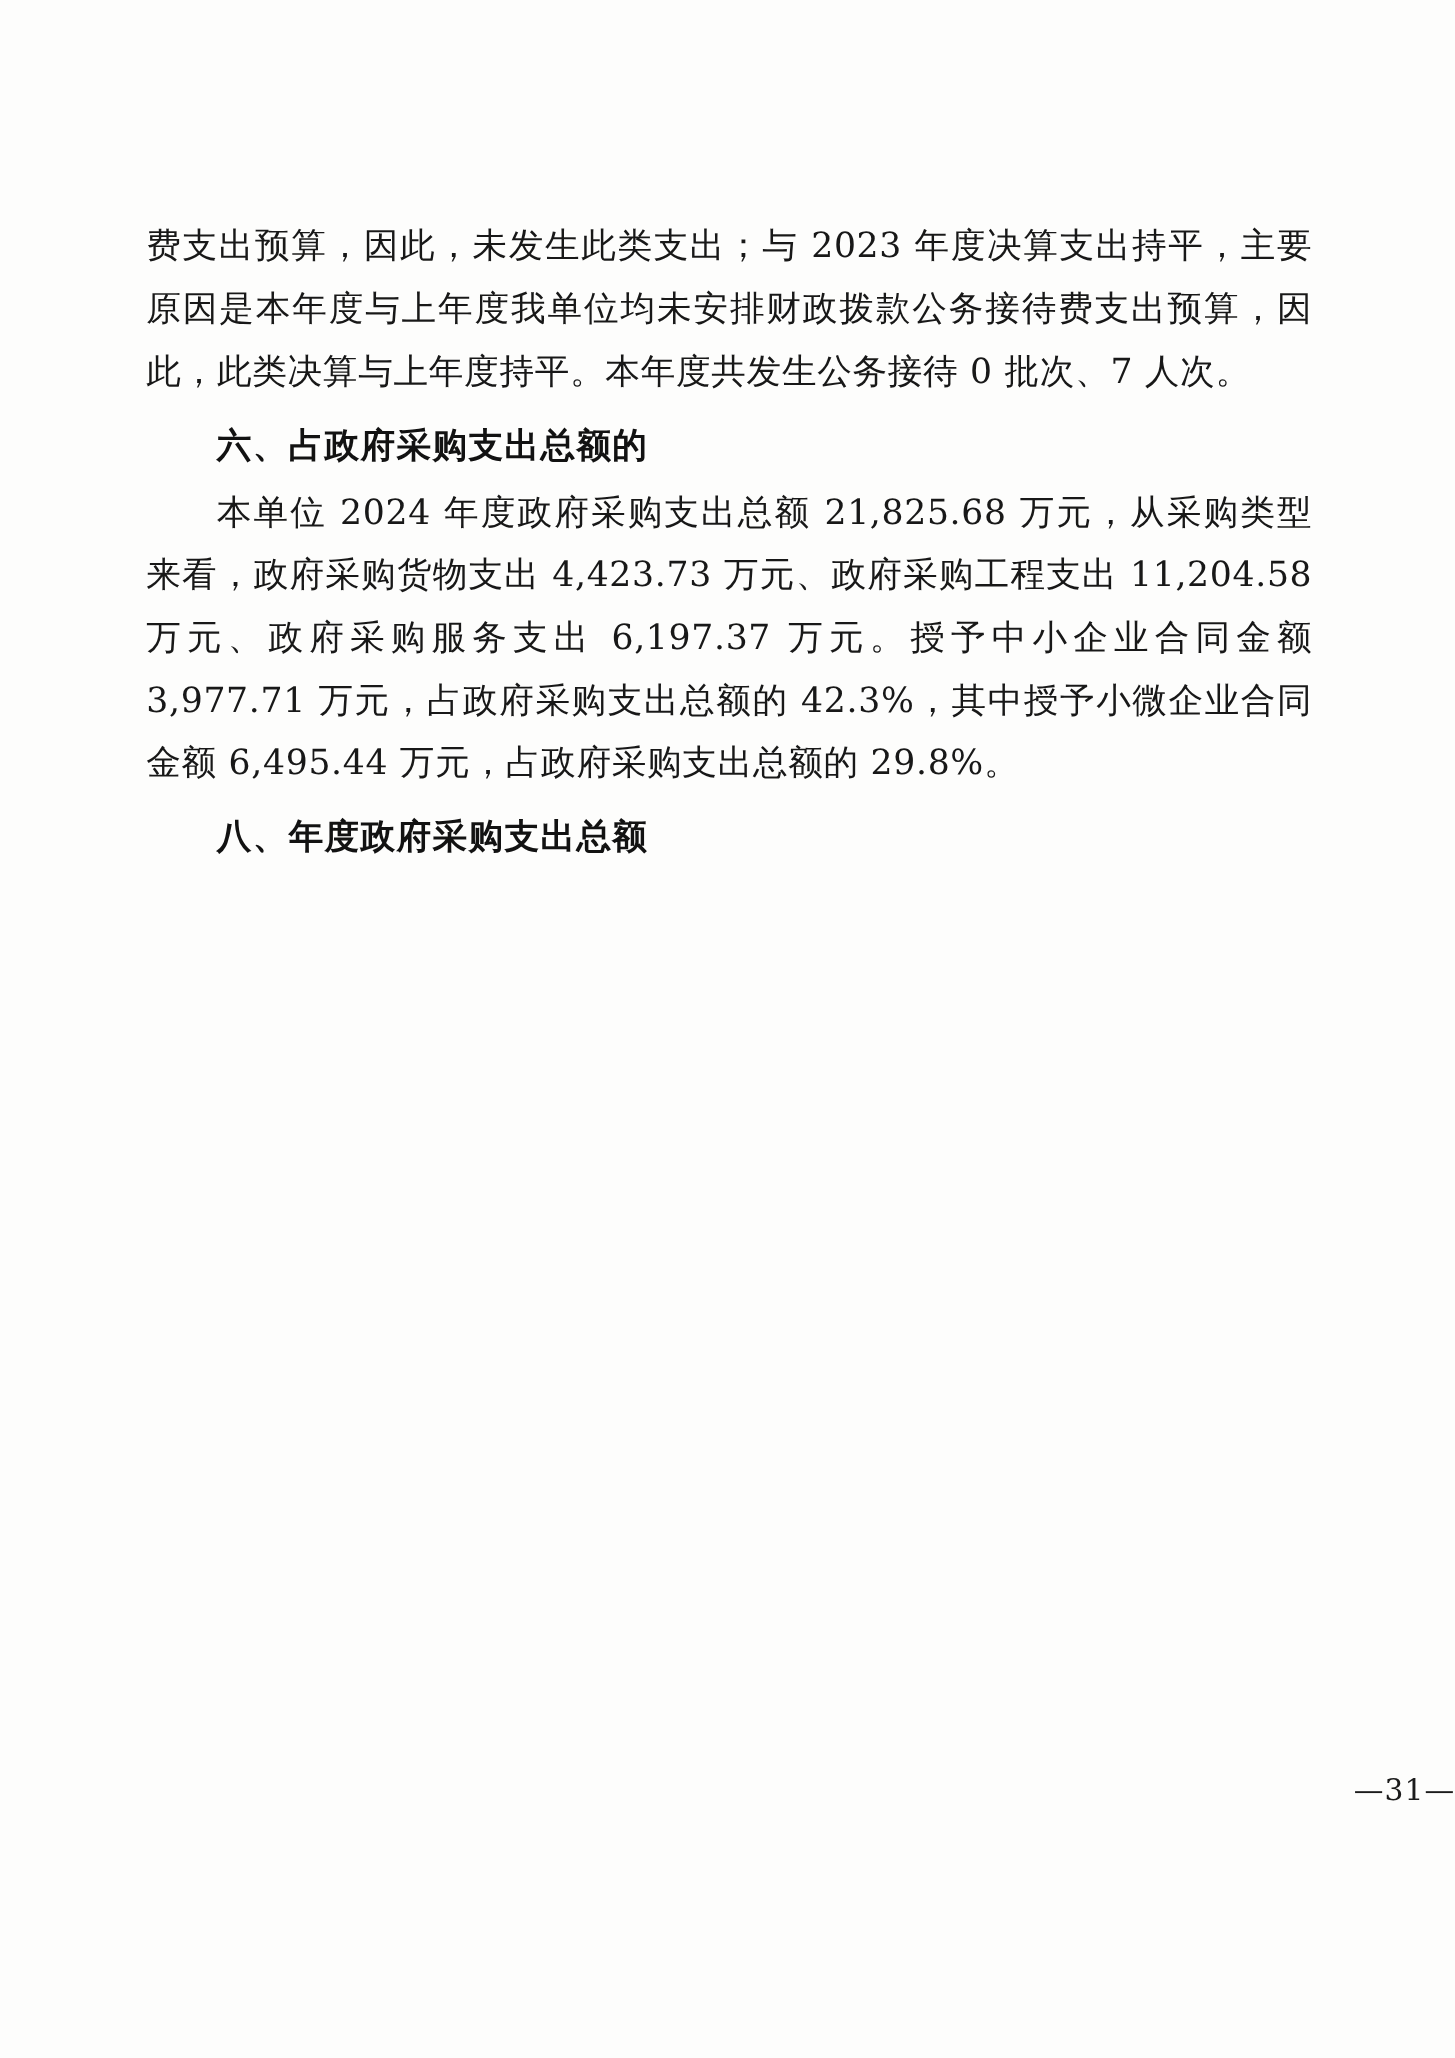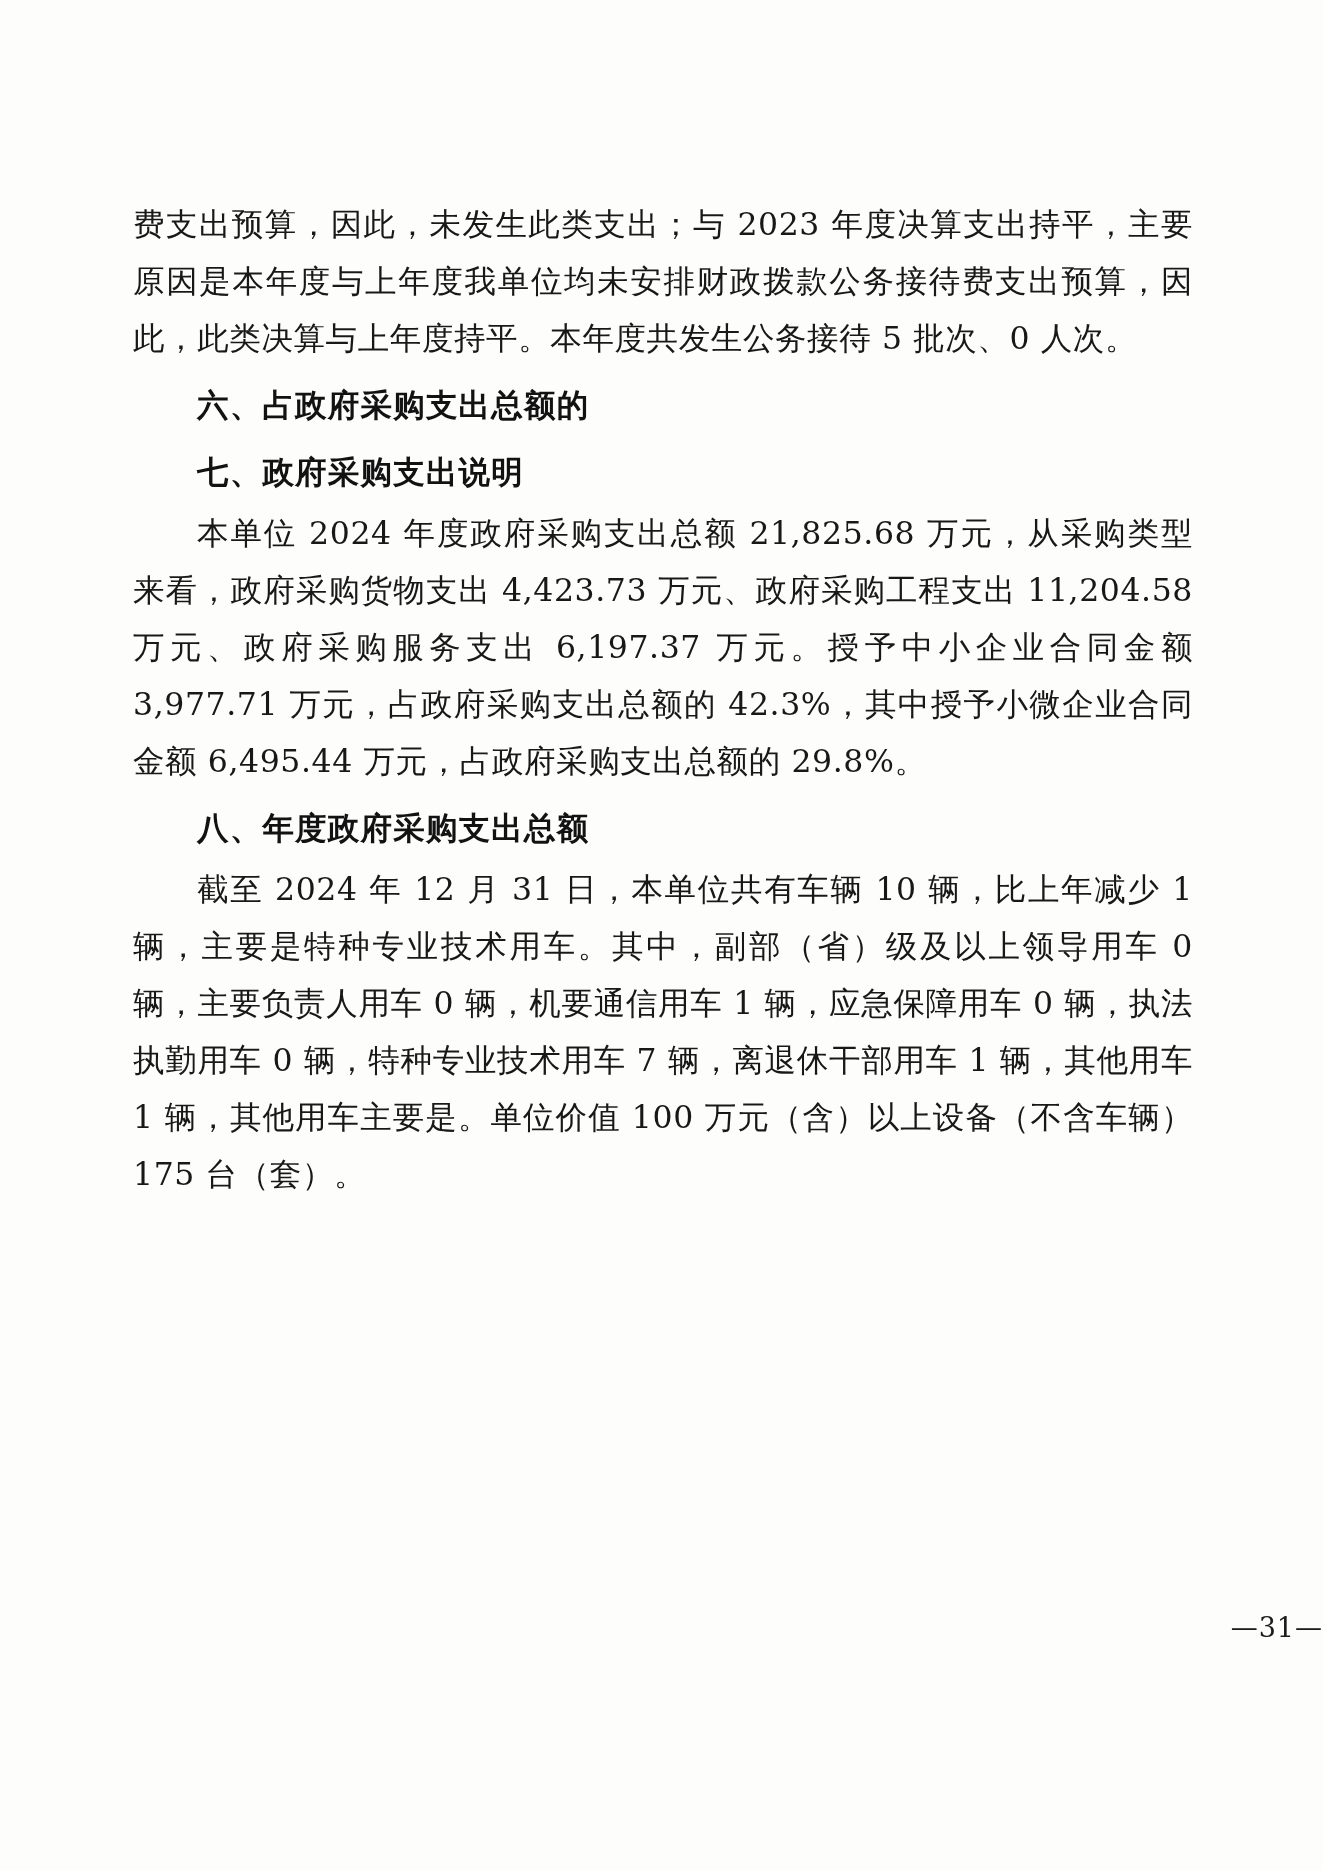--- a/index.html
+++ b/index.html
@@ -62,29 +62,27 @@
     color: #1b1b1b;
     font-family: "DejaVu Serif", "Liberation Serif", serif;
   }
 </style>
 </head>
 <body>
 
 <div class="page">
   <div class="content">
 
-    <p class="para">费支出预算，因此，未发生此类支出；与 2023 年度决算支出持平，主要原因是本年度与上年度我单位均未安排财政拨款公务接待费支出预算，因此，此类决算与上年度持平。本年度共发生公务接待 5 批次、0 人次。</p>
+    <p class="para">费支出预算，因此，未发生此类支出；与 2023 年度决算支出持平，主要原因是本年度与上年度我单位均未安排财政拨款公务接待费支出预算，因此，此类决算与上年度持平。本年度共发生公务接待 0 批次、7 人次。</p>
 
     <h2 class="heading">六、占政府采购支出总额的</h2>
 
 
-    <h2 class="heading">七、政府采购支出说明</h2>
 
     <p class="para indent">本单位 2024 年度政府采购支出总额 21,825.68 万元，从采购类型来看，政府采购货物支出 4,423.73 万元、政府采购工程支出 11,204.58 万元、政府采购服务支出 6,197.37 万元。授予中小企业合同金额 3,977.71 万元，占政府采购支出总额的 42.3%，其中授予小微企业合同金额 6,495.44 万元，占政府采购支出总额的 29.8%。</p>
 
     <h2 class="heading">八、年度政府采购支出总额</h2>
 
-    <p class="para indent">截至 2024 年 12 月 31 日，本单位共有车辆 10 辆，比上年减少 1 辆，主要是特种专业技术用车。其中，副部（省）级及以上领导用车 0 辆，主要负责人用车 0 辆，机要通信用车 1 辆，应急保障用车 0 辆，执法执勤用车 0 辆，特种专业技术用车 7 辆，离退休干部用车 1 辆，其他用车 1 辆，其他用车主要是。单位价值 100 万元（含）以上设备（不含车辆）175 台（套）。</p>
 
   </div>
 
   <div class="footer">—31—</div>
 </div>
 
 </body></html>

